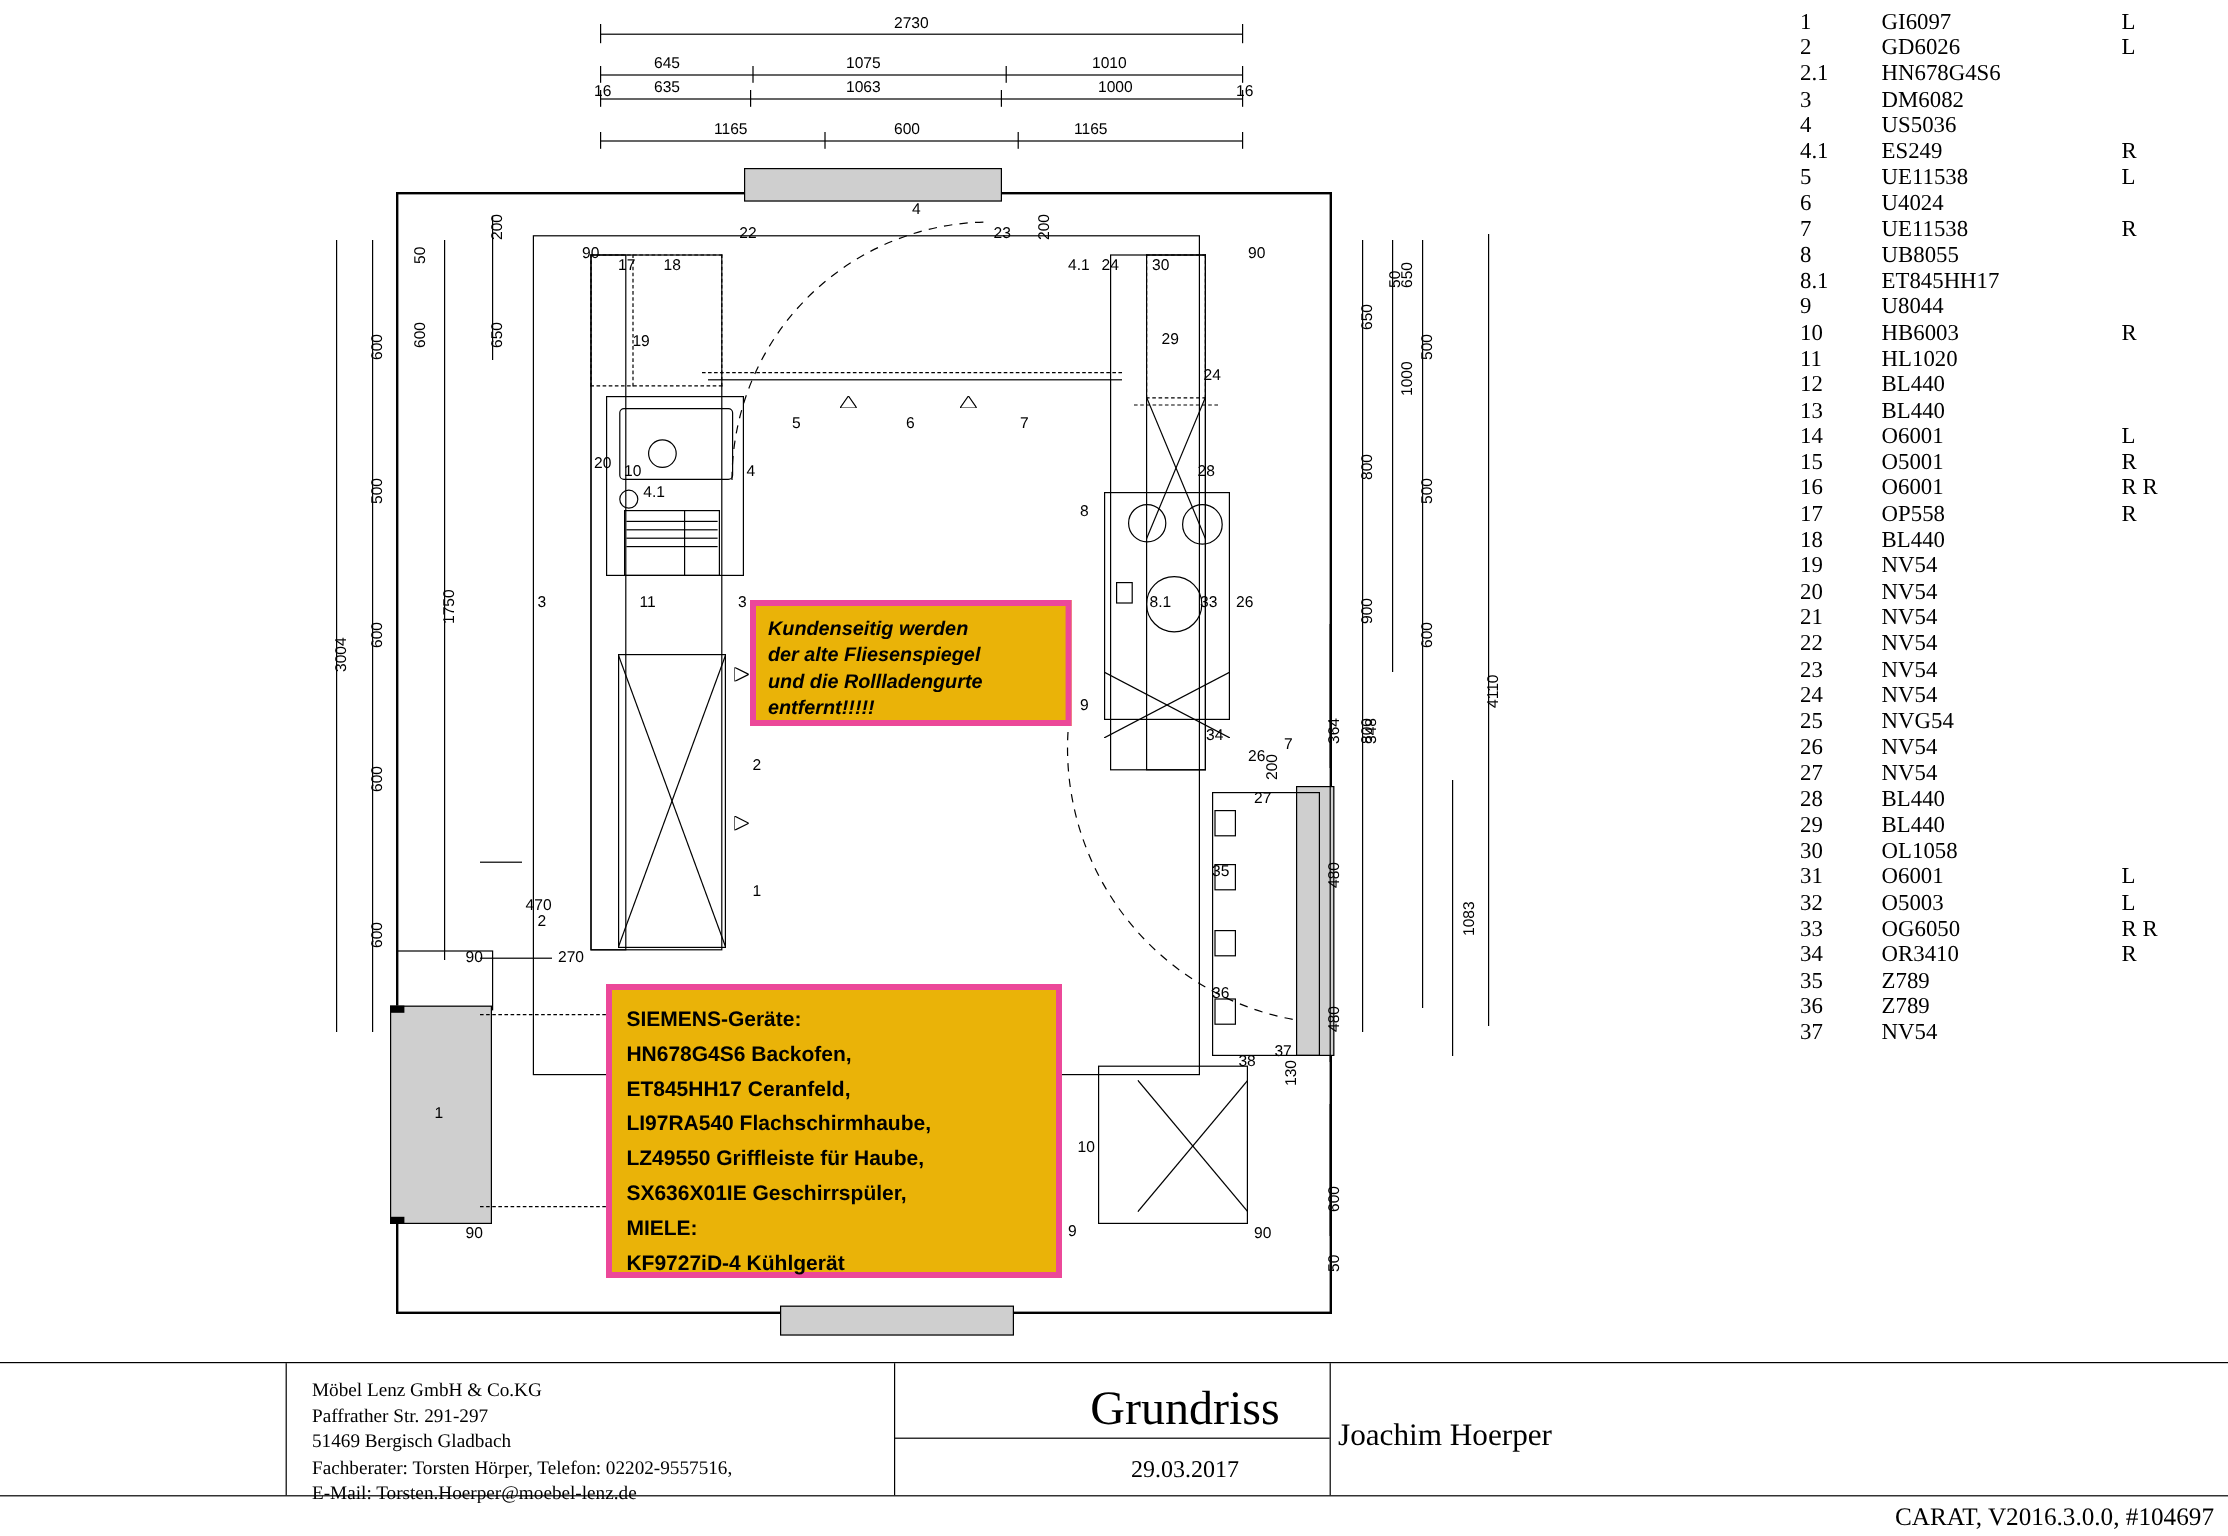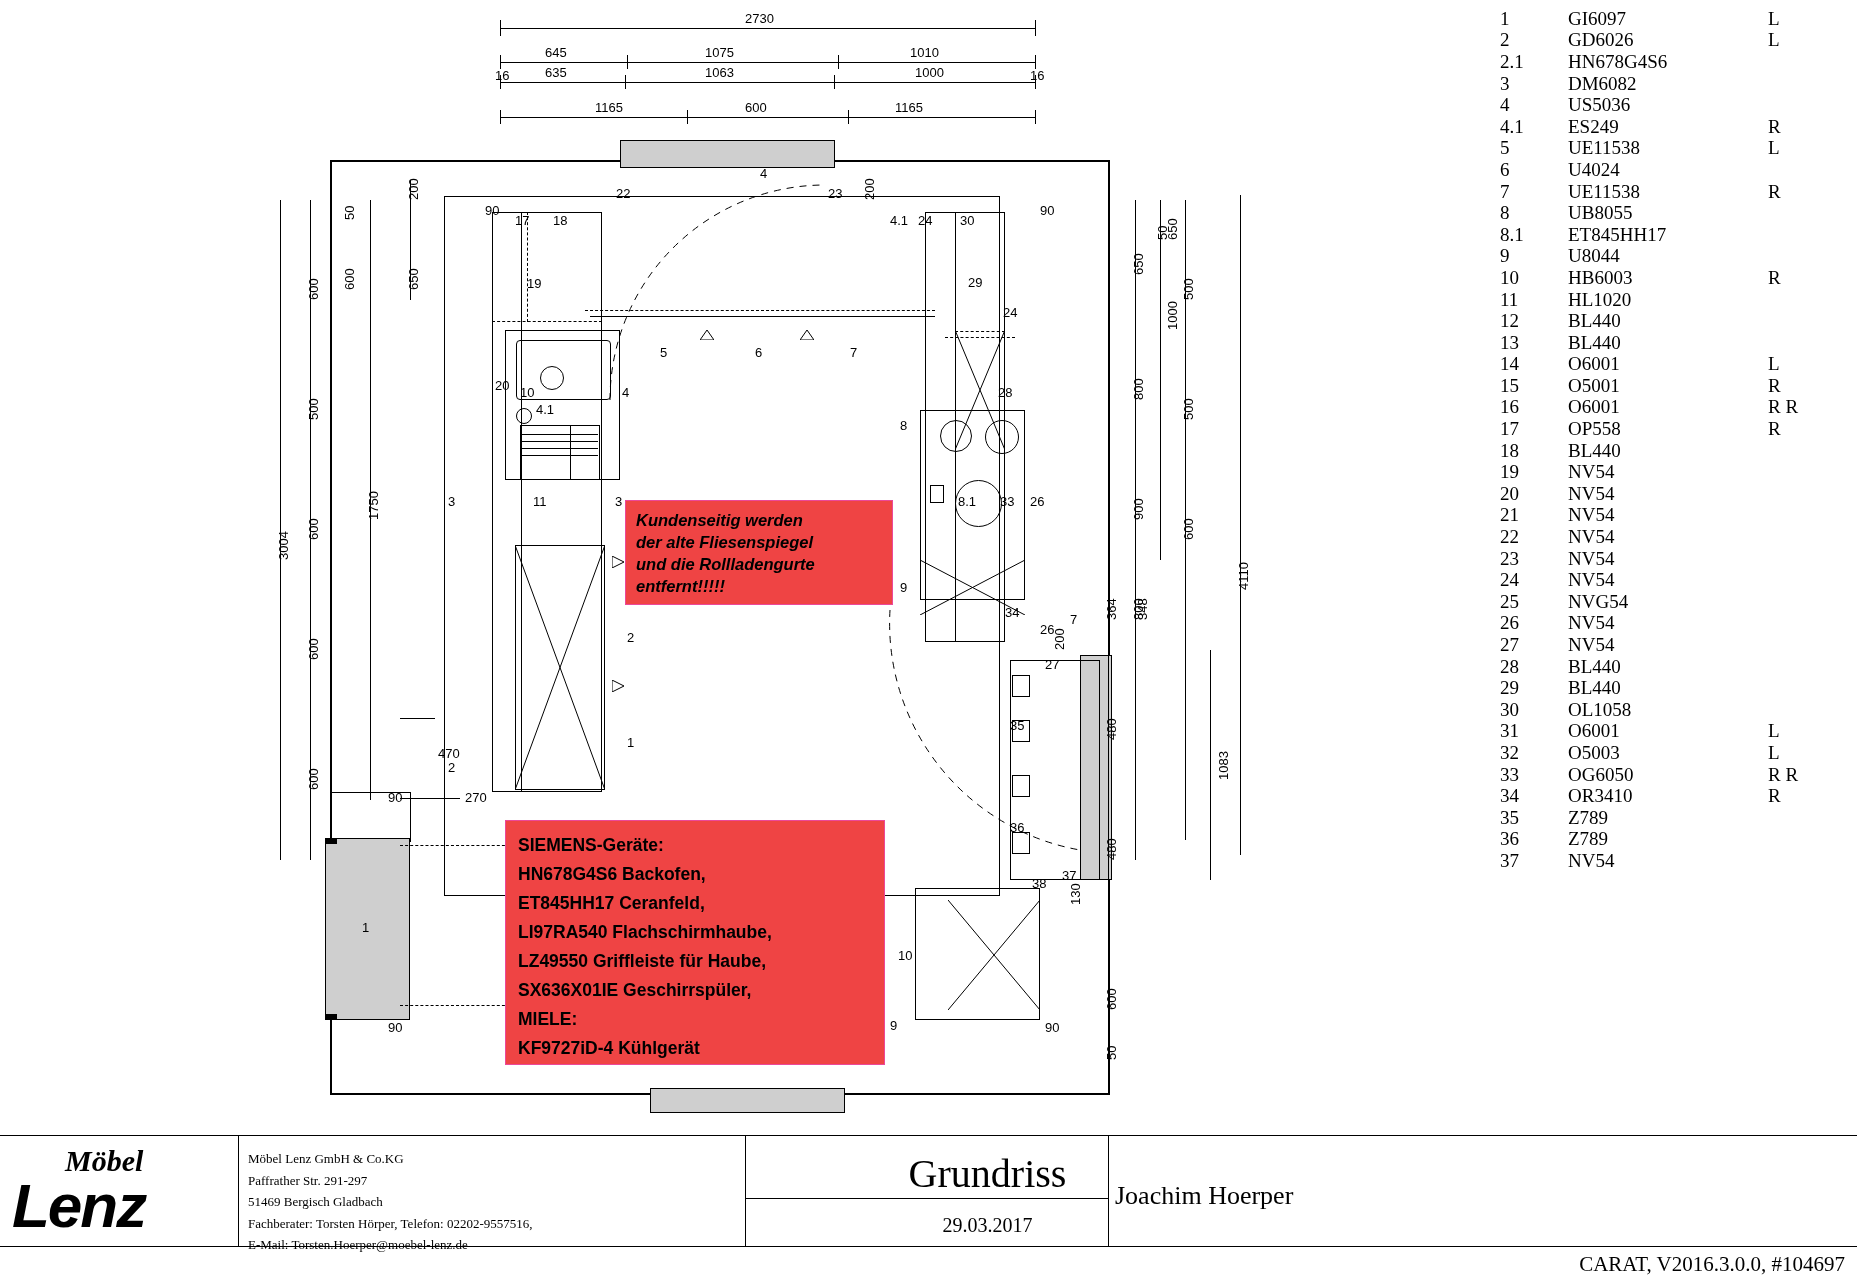--- a/index.html
+++ b/index.html
@@ -21,34 +21,34 @@
          transform-origin:0 0;transform:rotate(-90deg);}
 
   
   #parts{position:absolute;left:1500px;top:8px;width:350px;}
   #parts .row{display:flex;height:21.6px;align-items:center;font-family:"Liberation Serif",serif;font-size:19px;}
   #parts .pos{width:68px;text-align:left;}
   #parts .code{width:200px;text-align:left;}
   #parts .side{width:40px;text-align:left;}
 
   
-  .note{position:absolute;background:#ef4444;border:1px solid #ec4899;box-sizing:border-box;}
+  .note{position:absolute;background:#eab308;border:5px solid #ec4899;box-sizing:border-box;}
   .note1{left:625px;top:500px;width:268px;height:105px;padding:8px 10px;}
   .note1 div{font-family:"Liberation Sans",sans-serif;font-style:italic;font-weight:bold;font-size:16.5px;line-height:22px;}
   .note2{left:505px;top:820px;width:380px;height:245px;padding:10px 12px;}
   .note2 div{font-family:"Liberation Sans",sans-serif;font-weight:bold;font-size:17.5px;line-height:29px;}
 
   
   #title{position:absolute;left:0;top:1135px;width:1857px;height:145px;border-top:1px solid #000;box-sizing:border-box;}
   .vsep{position:absolute;width:1px;background:#000;top:0;height:110px;}
   .hsep{position:absolute;height:1px;background:#000;}
   #logo{position:absolute;left:10px;top:6px;width:215px;height:108px;}
   #logo .mobel{font-family:"Liberation Serif",serif;font-size:30px;font-style:italic;font-weight:bold;position:absolute;left:55px;top:2px;}
   #logo .lenz{font-family:"Liberation Sans",sans-serif;font-size:62px;font-weight:bold;font-style:italic;position:absolute;left:2px;top:28px;letter-spacing:-2px;}
-  #addr{position:absolute;left:248px;top:12px;font-family:"Liberation Serif",serif;font-size:13px;line-height:21.5px;}
+  #addr{position:absolute;left:260px;top:12px;font-family:"Liberation Serif",serif;font-size:16px;line-height:21.5px;}
   #grund{position:absolute;left:810px;top:14px;width:355px;text-align:center;font-family:"Liberation Serif",serif;font-size:40px;}
   #gdate{position:absolute;left:810px;top:78px;width:355px;text-align:center;font-family:"Liberation Serif",serif;font-size:20px;}
   #client{position:absolute;left:1115px;top:45px;font-family:"Liberation Serif",serif;font-size:26px;}
   #carat{position:absolute;right:12px;top:116px;font-family:"Liberation Serif",serif;font-size:21px;}
 </style>
 </head>
 <body>
 
 <div id="page">
 
@@ -508,24 +508,20 @@
     <div>KF9727iD-4 Kühlgerät</div>
   </div>
 
   <div id="title">
     <div class="vsep" style="left:238px;"></div>
     <div class="vsep" style="left:745px;"></div>
     <div class="vsep" style="left:1108px;"></div>
     <div class="hsep" style="left:0;top:110px;width:1857px;"></div>
     <div class="hsep" style="left:745px;top:62px;width:363px;"></div>
 
-    <div id="logo">
-      <div class="mobel">Möbel</div>
-      <div class="lenz">Lenz</div>
-    </div>
 
     <div id="addr">
       <div>Möbel Lenz GmbH &amp; Co.KG</div>
       <div>Paffrather Str. 291-297</div>
       <div>51469 Bergisch Gladbach</div>
       <div>Fachberater: Torsten Hörper, Telefon: 02202-9557516,</div>
       <div>E-Mail: Torsten.Hoerper@moebel-lenz.de</div>
     </div>
 
     <div id="grund">Grundriss</div>

